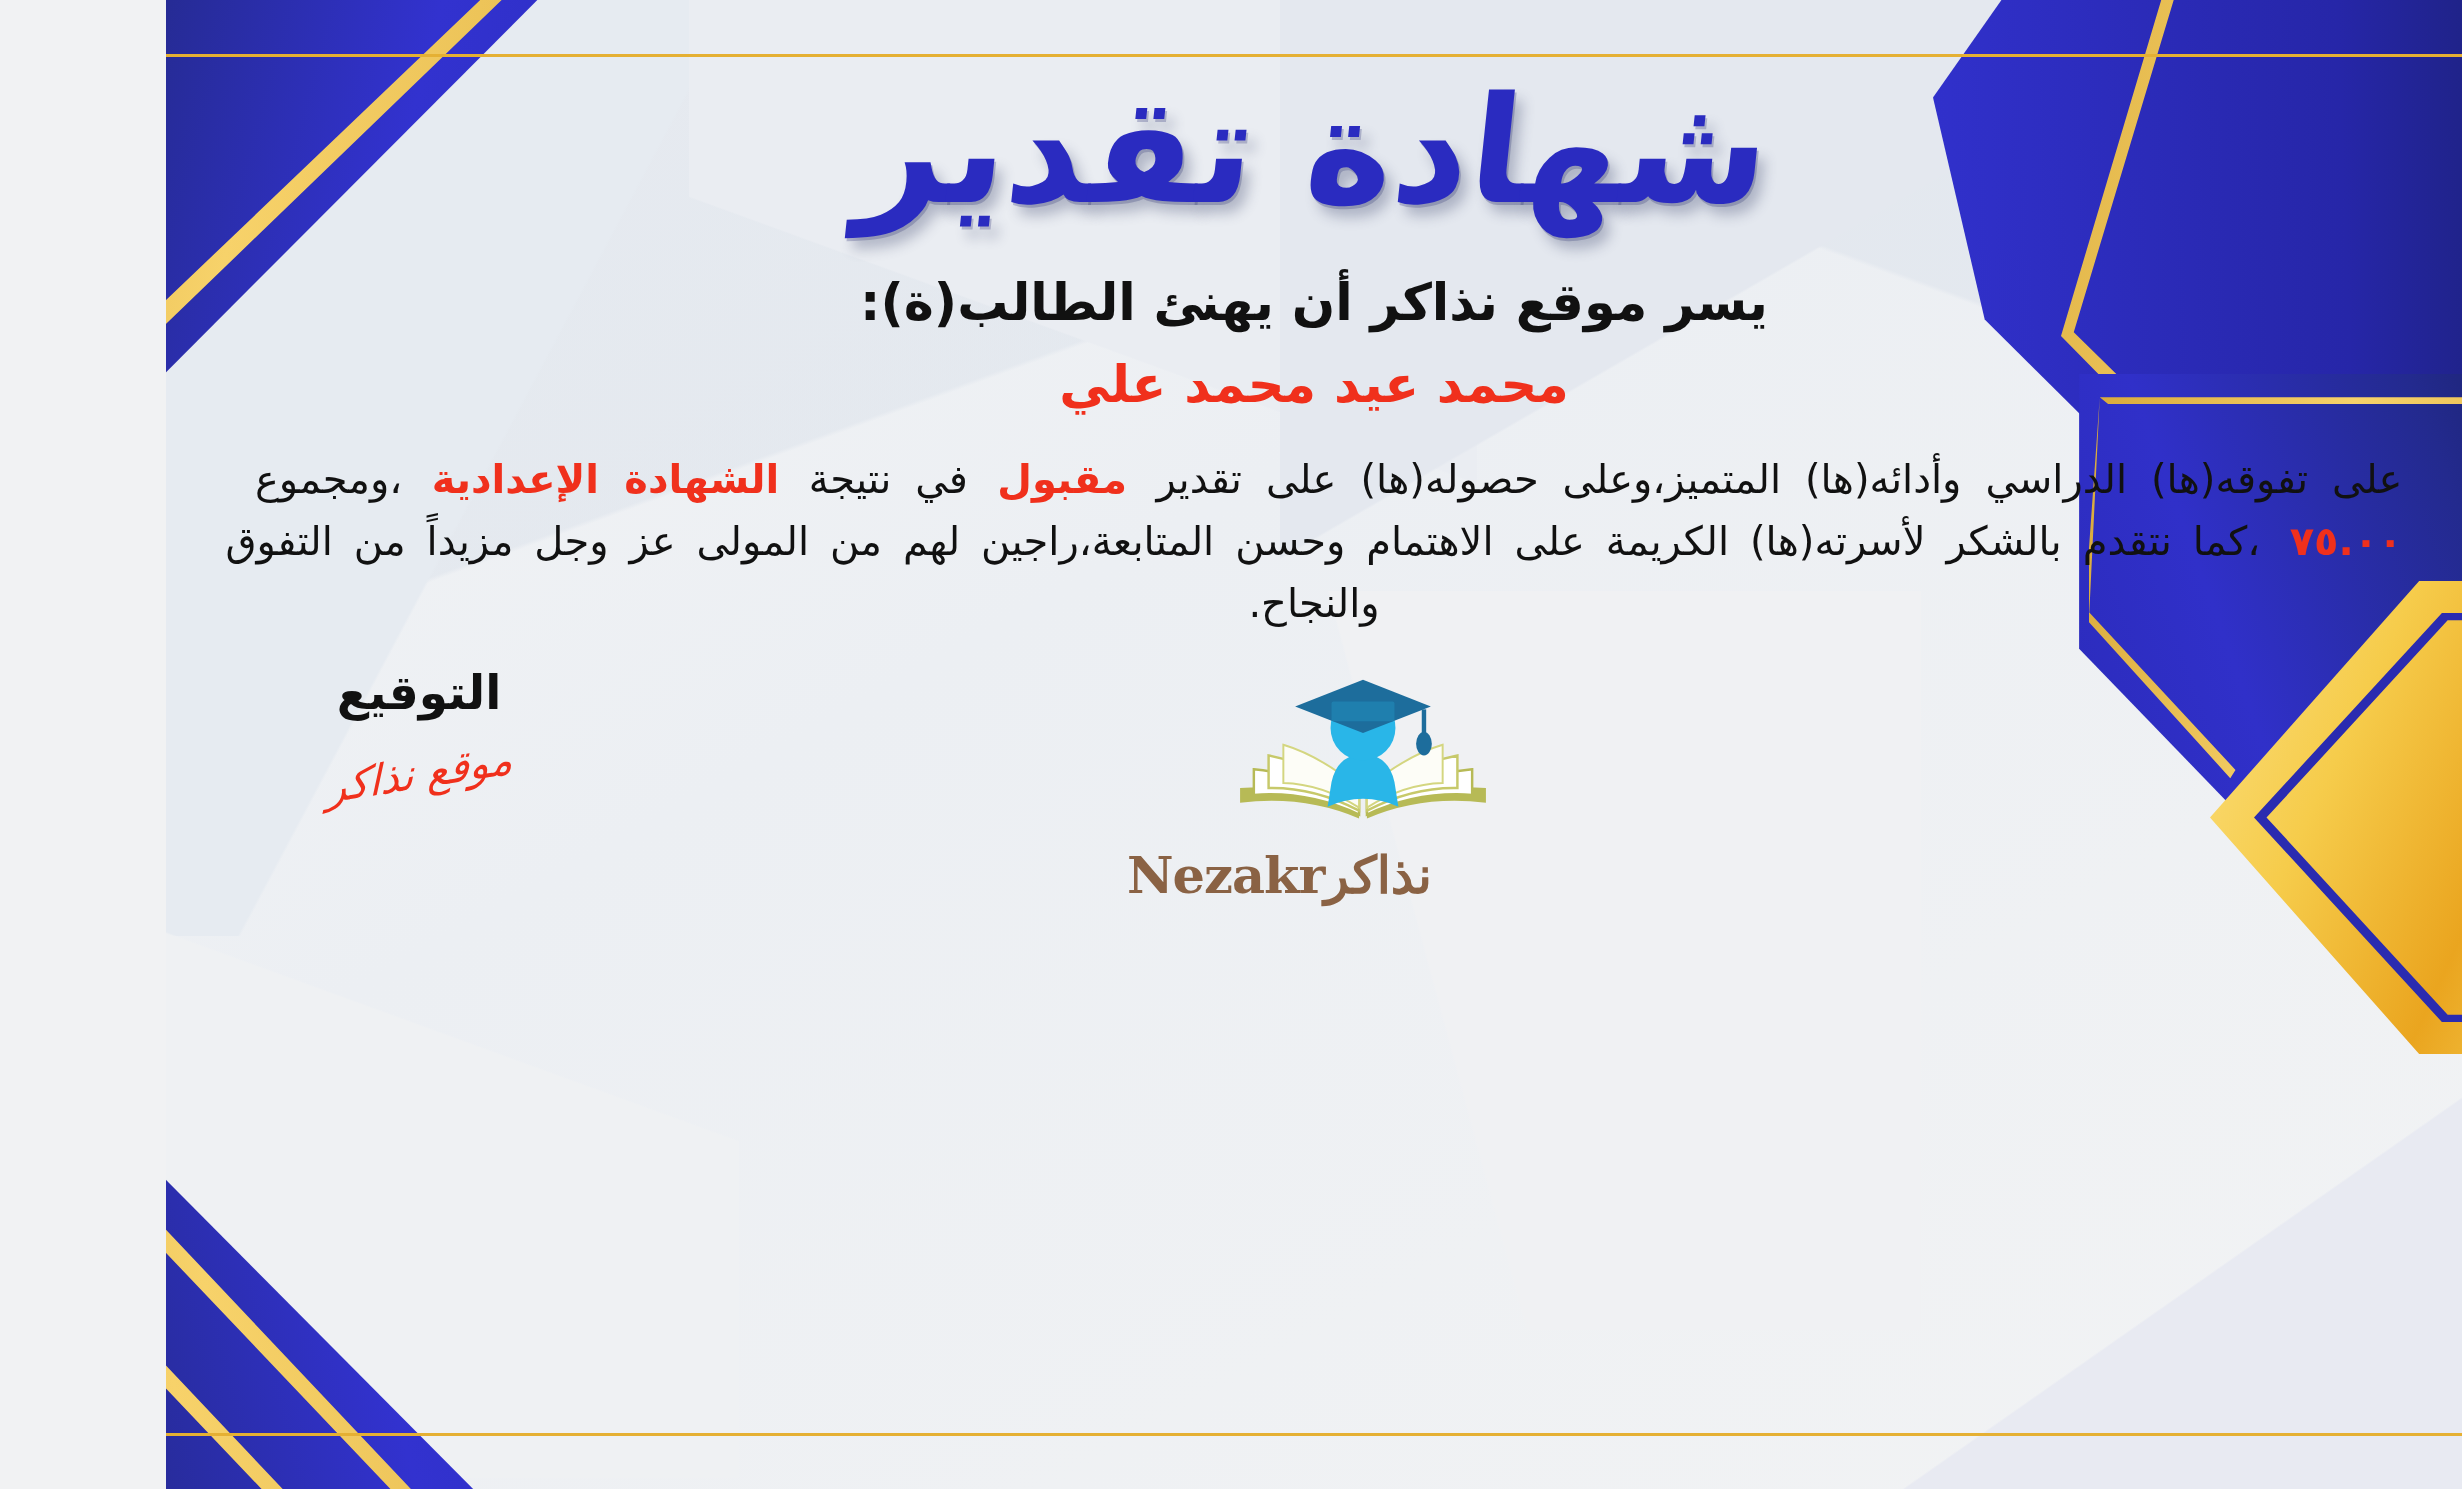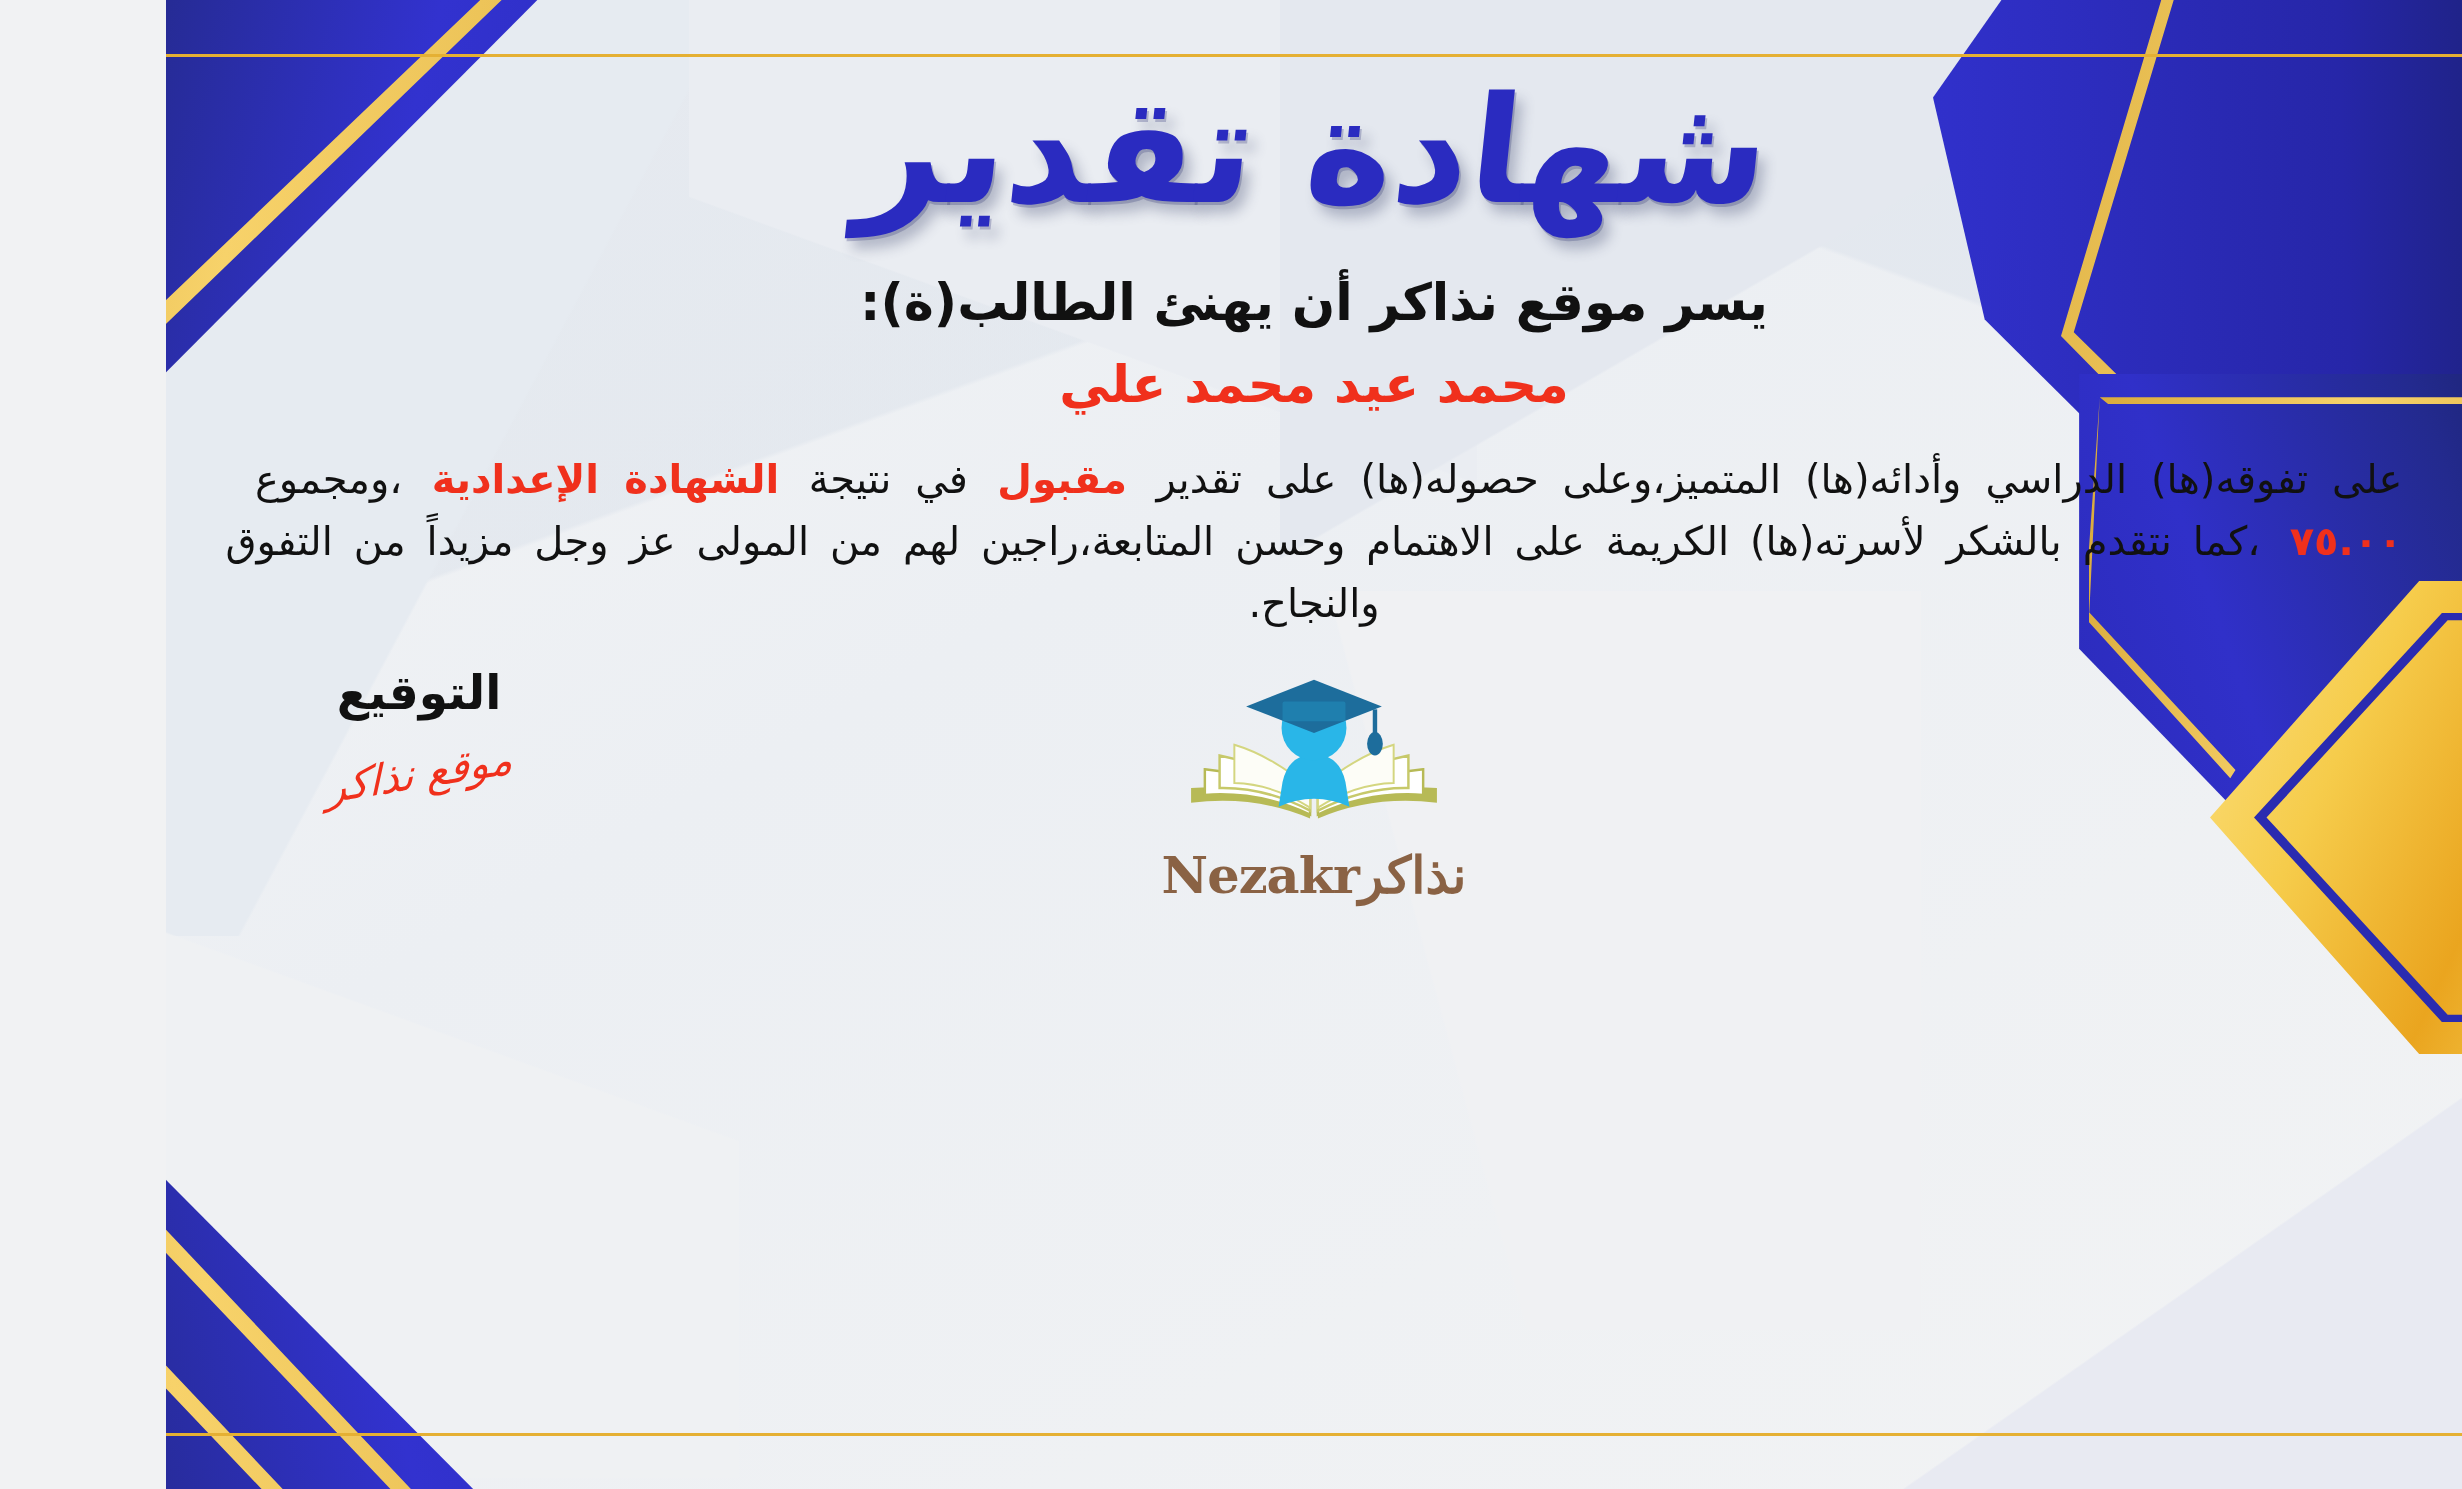--- a/index.html
+++ b/index.html
@@ -215,21 +215,21 @@
     transform:rotate(-9deg) skewX(-8deg);
     direction:rtl;
     white-space:nowrap;
   }
   .sig-spacer{width:542px;order:1;}
 
   
   .logo{
     order:2;
     width:374px;
-    display:flex;flex-direction:column;align-items:center;
+    display:flex;flex-direction:column;
     margin-top:6.9px;
   }
   .logo-mark{width:276px;height:177px;display:block;}
   .logo-text{
     margin-top:-3px;
     font-size:51px;
     font-weight:800;
     color:#8a6244;
     letter-spacing:-1px;
     direction:ltr;

